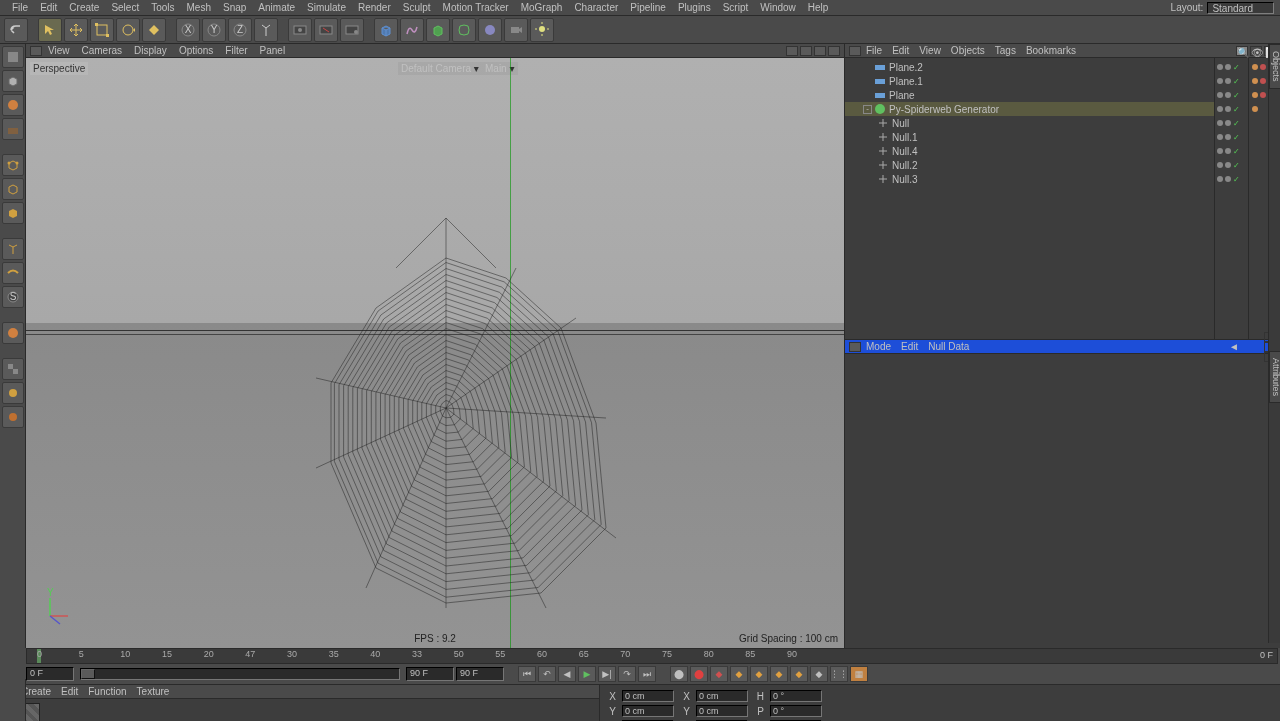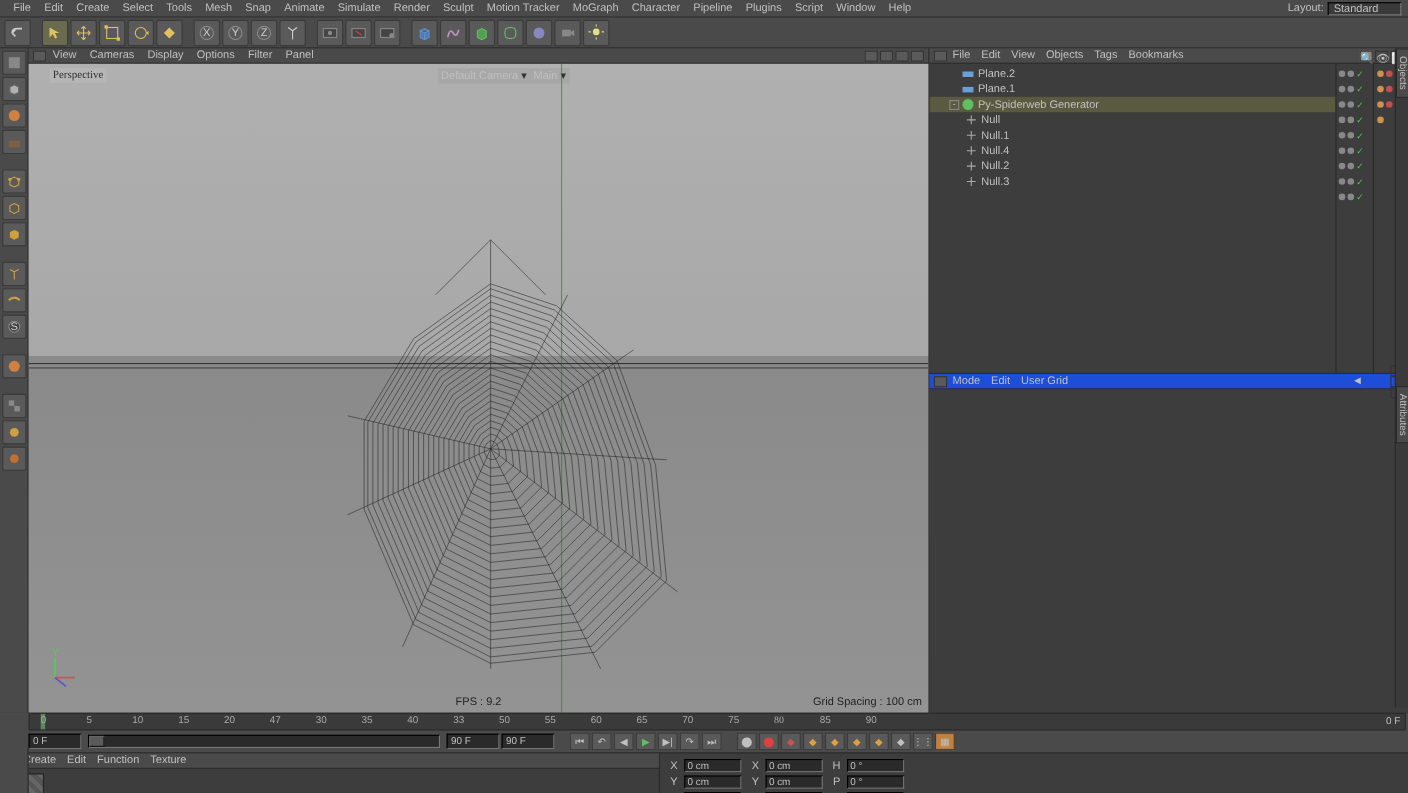--- a/index.html
+++ b/index.html
@@ -25,21 +25,21 @@
 .left-tools { width: 26px; background: #4a4a4a; border-right: 1px solid #2a2a2a; display: flex; flex-direction: column; padding-top: 2px; gap: 2px; align-items: center; }
 .lt-btn { width: 22px; height: 22px; background: #5a5a5a; border: 1px solid #3a3a3a; border-radius: 2px; cursor: pointer; display:flex; align-items:center; justify-content:center; }
 
 
 .viewport-wrap { width: 818px; display: flex; flex-direction: column; }
 .vp-menubar { height: 14px; background: #4a4a4a; display: flex; align-items: center; padding: 0 4px; border-bottom: 1px solid #2a2a2a; }
 .vp-menubar span { padding: 0 6px; }
 .vp-menubar .icons { margin-left: auto; display: flex; gap: 2px; }
 .vp-icon { width: 12px; height: 10px; background: #5a5a5a; border: 1px solid #333; }
 .viewport { flex: 1; position: relative; background: linear-gradient(to bottom, #b0b0b0 0%, #a8a8a8 45%, #8a8a8a 45%, #939393 100%); overflow: hidden; }
-.vp-label-persp { position: absolute; top: 4px; left: 19px; font-size: 10px; color: #333; background: rgba(200,200,200,0.3); padding: 1px 3px; font-family: Liberation Serif, serif; }
+.vp-label-persp { position: absolute; top: 4px; left: 4px; font-size: 10px; color: #333; background: rgba(200,200,200,0.3); padding: 1px 3px; }
 .vp-label-cam, .vp-label-main { position: absolute; top: 4px; font-size: 10px; color: #333; background: rgba(160,160,160,0.5); padding: 1px 3px; }
 .vp-label-cam { left: 372px; }
 .vp-label-main { left: 456px; }
 .vp-axis { position: absolute; left: 14px; bottom: 22px; width: 40px; height: 40px; }
 .vp-fps { position: absolute; bottom: 4px; left: 50%; transform: translateX(-50%); color: #222; font-size: 10px; }
 .vp-grid { position: absolute; bottom: 4px; right: 6px; color: #222; font-size: 10px; }
 .spiderweb { position: absolute; left: 260px; top: 150px; width: 380px; height: 420px; }
 .horizon-line { position: absolute; left: 0; right: 0; top: 272px; height: 1px; background: #333; }
 .horizon-line2 { position: absolute; left: 0; right: 0; top: 276px; height: 1px; background: #444; }
 .axis-line-v { position: absolute; left: 484px; top: 0; bottom: 0; width: 1px; background: rgba(0,150,0,0.6); }
@@ -433,20 +433,29 @@
             </div>
             <div class="om-row">
               <span style="width:11px;display:inline-block"></span>
               <span class="om-obj-icon">
                 <svg width="12" height="12">
                   <rect x="1" y="4" width="10" height="5" fill="#6aa0d8"></rect>
                 </svg>
               </span>
               <span>Plane.1</span>
             </div>
+            <div class="om-row">
+              <span style="width:11px;display:inline-block"></span>
+              <span class="om-obj-icon">
+                <svg width="12" height="12">
+                  <rect x="1" y="4" width="10" height="5" fill="#6aa0d8"></rect>
+                </svg>
+              </span>
+              <span>Plane</span>
+            </div>
             <div class="om-row sel">
               <span class="om-toggle">-</span>
               <span class="om-obj-icon">
                 <svg width="12" height="12">
                   <circle cx="6" cy="6" r="5" fill="#60c060"></circle>
                 </svg>
               </span>
               <span>Py-Spiderweb Generator</span>
             </div>
             <div class="om-row">
@@ -564,21 +573,21 @@
             <div class="om-dots-row"></div>
             <div class="om-dots-row"></div>
           </div>
       </div>
     </div>
     <div class="attr-mgr">
       <div class="am-menu">
         <div class="vp-icon"></div>
         <span>Mode</span>
         <span>Edit</span>
-        <span>User Grid</span>
+        <span>Null Data</span>
         <span class="arrow">◄</span>
         <div class="icons">
           <div class="om-icon"></div>
           <div class="om-icon"></div>
           <div class="om-icon"></div>
         </div>
       </div>
     </div>
   </div>
 </div>
@@ -596,21 +605,21 @@
       <span class="tl-tick" style="left: 260px;">30</span>
       <span class="tl-tick" style="left: 301.667px;">35</span>
       <span class="tl-tick" style="left: 343.333px;">40</span>
       <span class="tl-tick" style="left: 385px;">33</span>
       <span class="tl-tick" style="left: 426.667px;">50</span>
       <span class="tl-tick" style="left: 468.333px;">55</span>
       <span class="tl-tick" style="left: 510px;">60</span>
       <span class="tl-tick" style="left: 551.667px;">65</span>
       <span class="tl-tick" style="left: 593.333px;">70</span>
       <span class="tl-tick" style="left: 635px;">75</span>
-      <span class="tl-tick" style="left: 676.667px; font-family: Liberation Serif, serif;">80</span>
+      <span class="tl-tick" style="left: 676.667px;">80</span>
       <span class="tl-tick" style="left: 718.333px; text-align: right;">85</span>
       <span class="tl-tick" style="left: 760px;">90</span>
     </div>
   <div class="tl-controls">
     <div class="tl-field">0 F</div>
     <div class="tl-slider">
         <div class="tl-slider-thumb"></div>
       </div>
     <div class="tl-field">90 F</div>
     <div class="tl-field">90 F</div>

